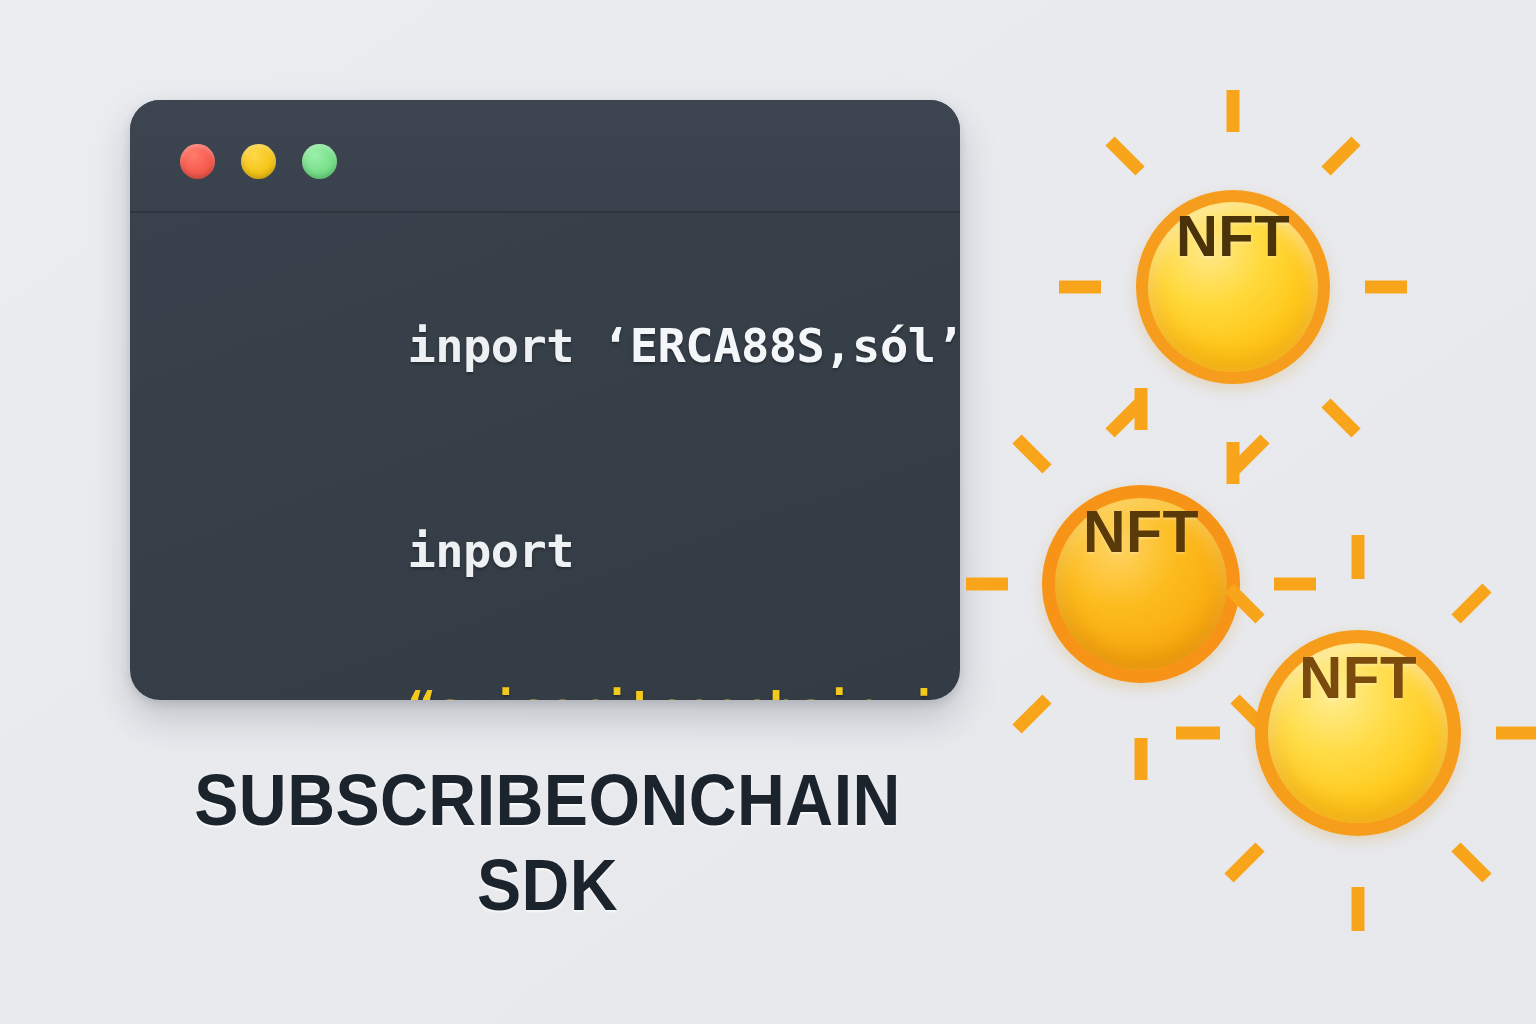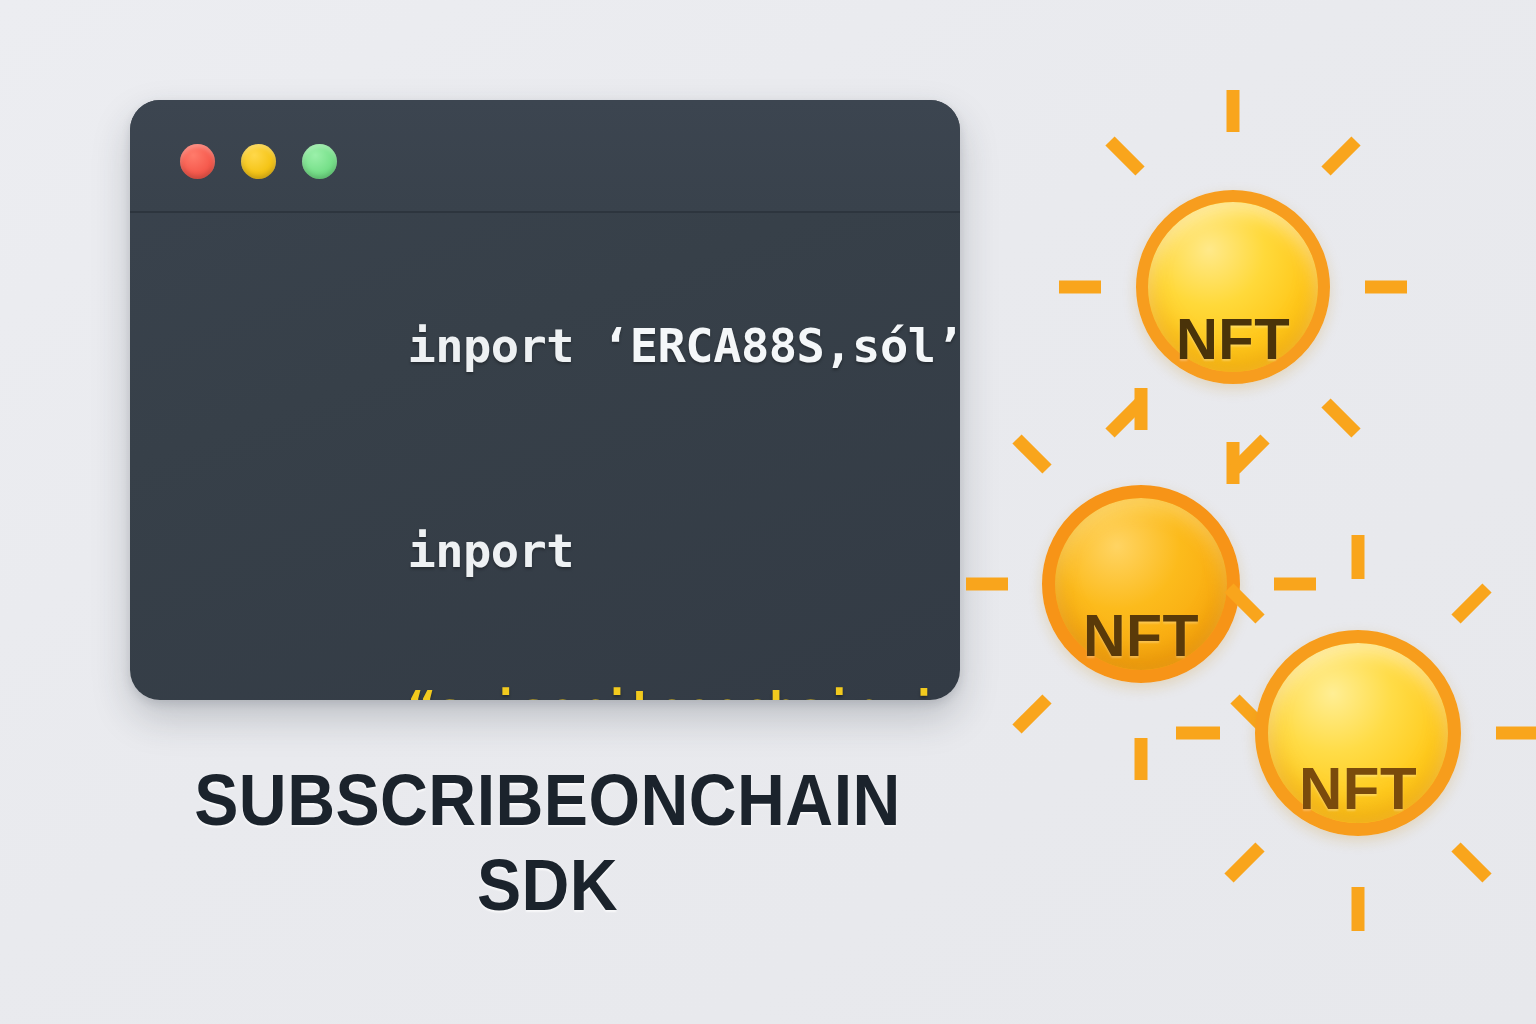--- a/index.html
+++ b/index.html
@@ -112,21 +112,21 @@
   .rays {
     position: absolute;
     left: 0;
     top: 0;
     overflow: visible;
   }
   .coin {
     position: absolute;
     border-radius: 50%;
     display: flex;
-    align-items: flex-end;
+    align-items: flex-start;
     justify-content: center;
   }
   .coin-label {
     font-family: "Liberation Sans", sans-serif;
     font-weight: 700;
     letter-spacing: 0.5px;
     text-shadow: 0 2px 2px rgba(255, 255, 255, 0.25);
   }
 
   

